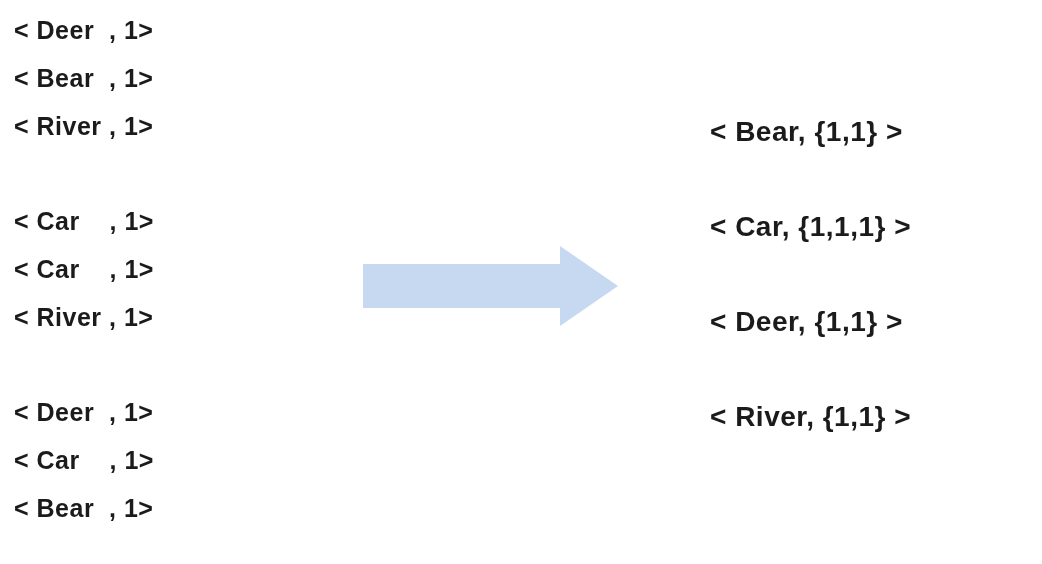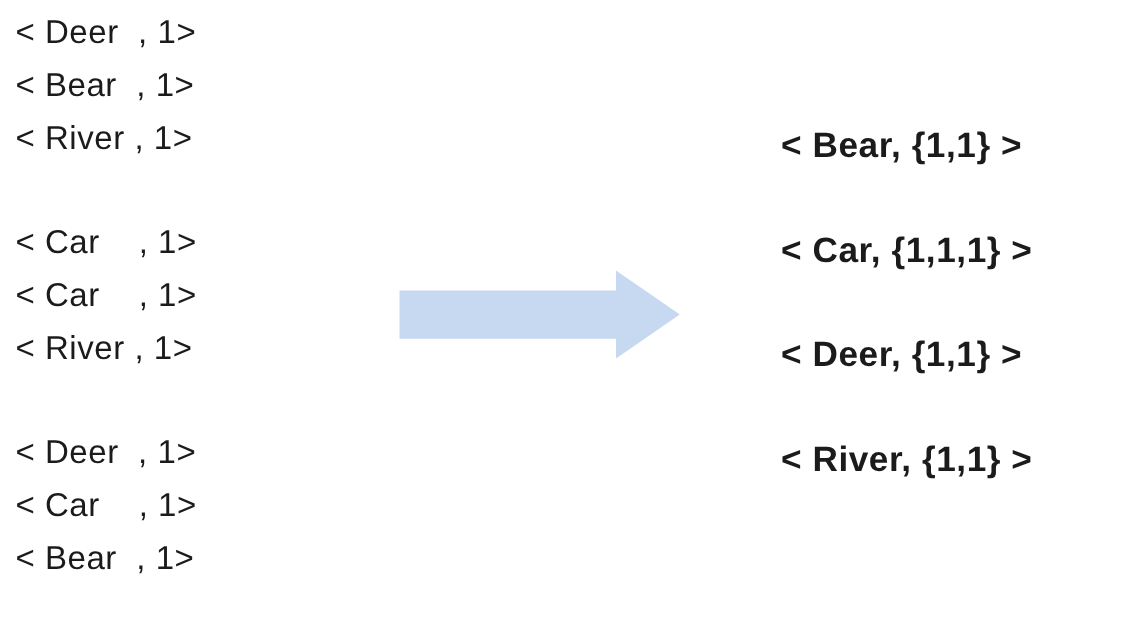--- a/index.html
+++ b/index.html
@@ -20,42 +20,42 @@
   }
   .left-col {
     position: absolute;
     left: 14px;
     top: 6px;
   }
   .pair-group {
     margin-bottom: 47px;
   }
   .pair-line {
-    font-weight: 400;
-    font-size: 30px;
+    font-weight: 700;
+    font-size: 25px;
     line-height: 48px;
     color: #1b1b1b;
     white-space: pre;
     letter-spacing: 0.5px;
   }
   .arrow-wrap {
     position: absolute;
     left: 363px;
     top: 246px;
     width: 255px;
     height: 80px;
   }
   .right-col {
     position: absolute;
     left: 710px;
     top: 112px;
   }
   .grouped-line {
     font-weight: 700;
-    font-size: 32px;
+    font-size: 28px;
     line-height: 40px;
     margin-bottom: 55px;
     color: #1b1b1b;
     white-space: pre;
     letter-spacing: 0.5px;
   }
 </style>
 </head>
 <body>
 

